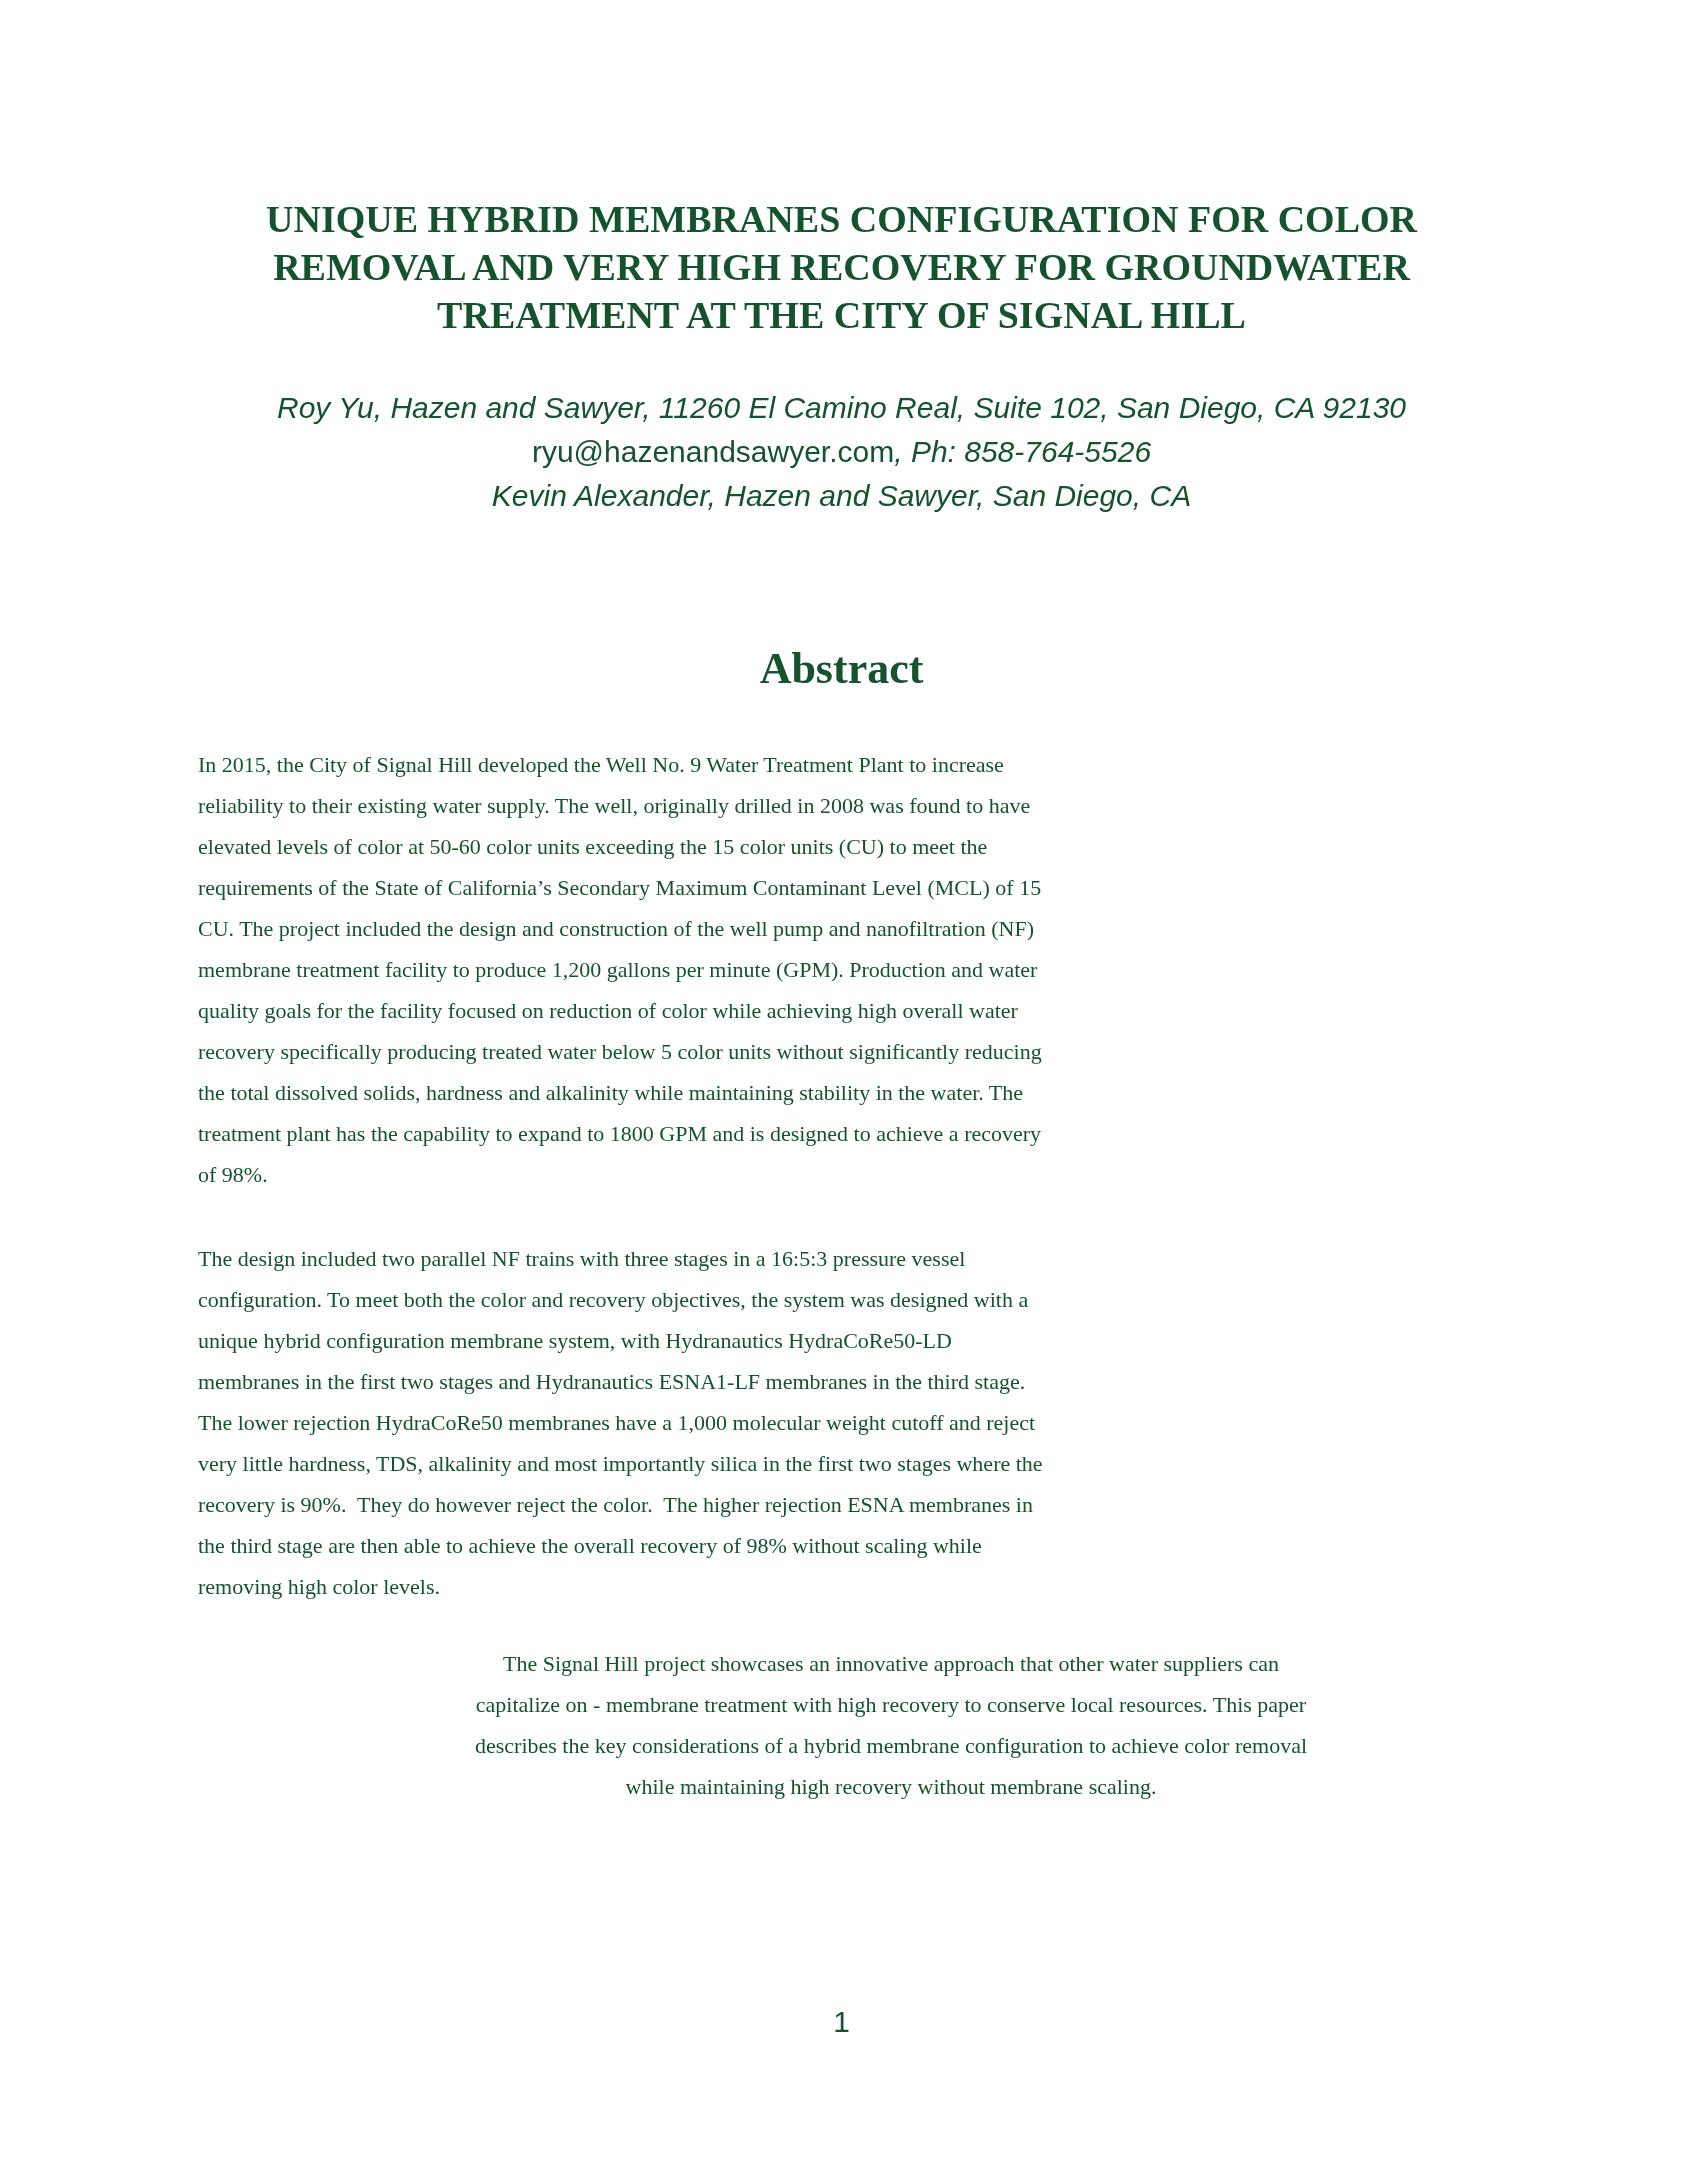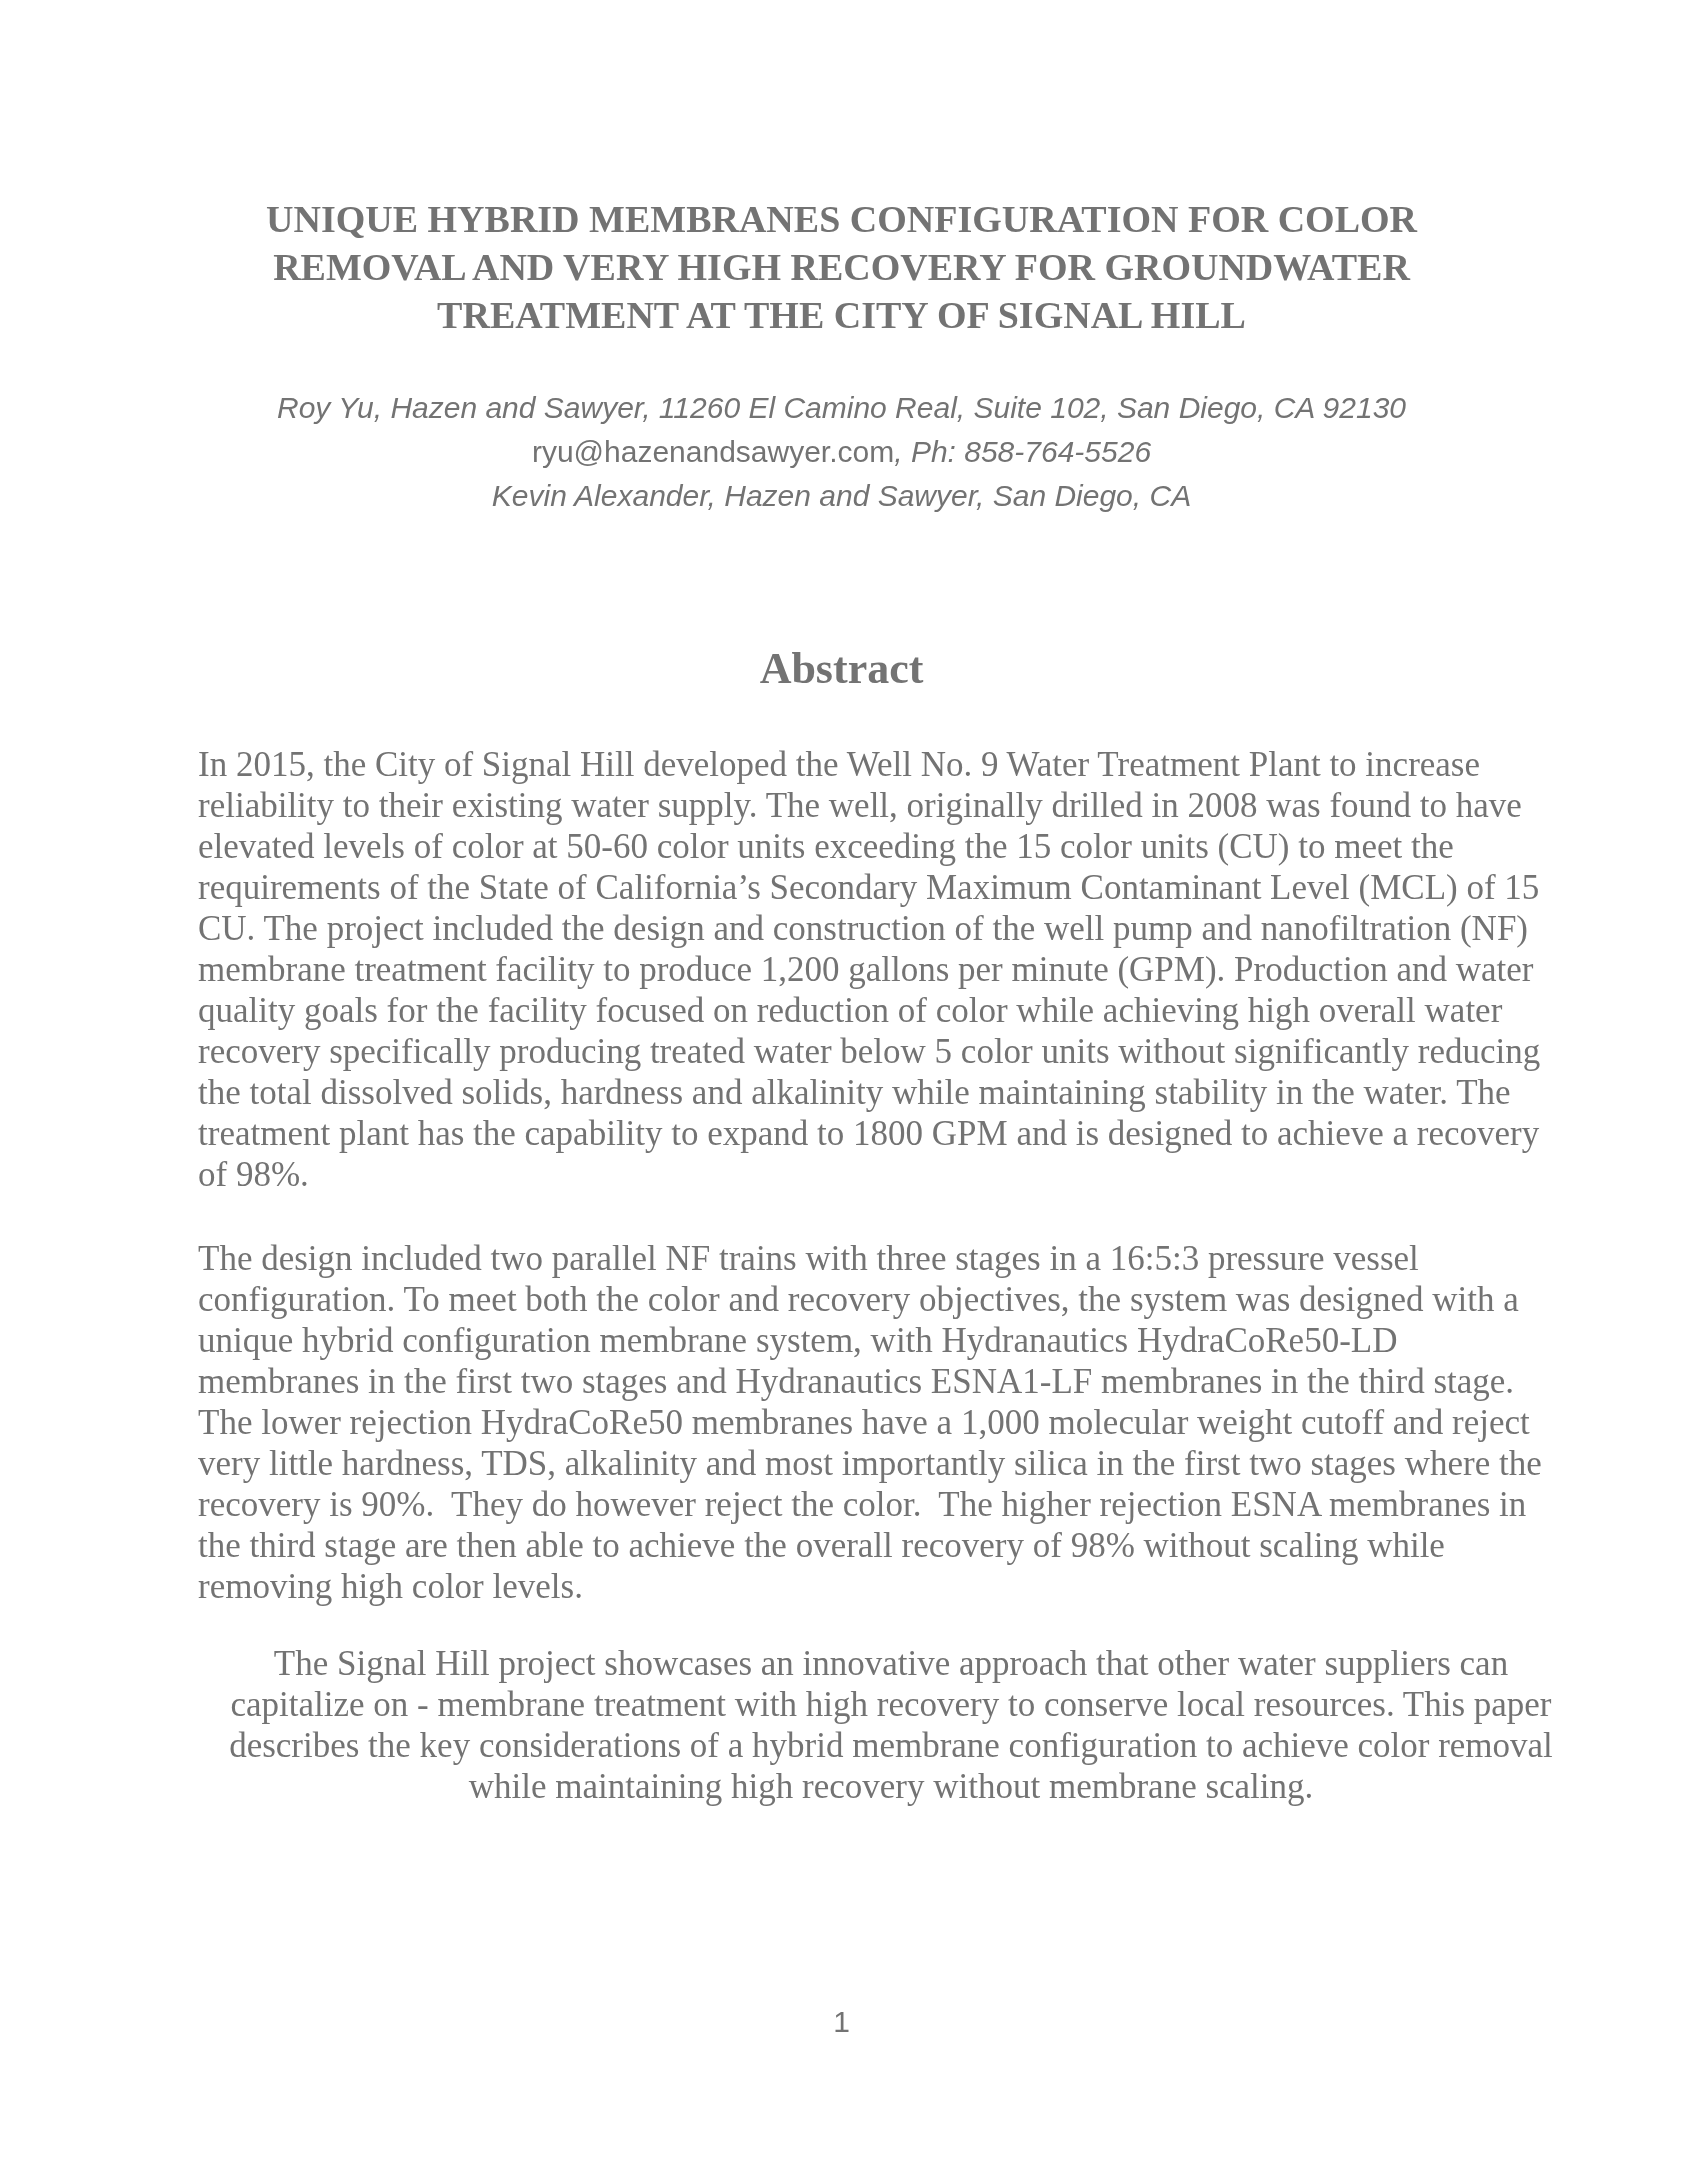--- a/index.html
+++ b/index.html
@@ -5,21 +5,21 @@
   html, body {
     margin: 0;
     padding: 0;
     background: #ffffff;
   }
   .sheet {
     position: relative;
     width: 1683px;
     height: 2178px;
     background: #ffffff;
-    color: #737373;
+    color: #14532d;
     overflow: hidden;
     font-family: "Liberation Serif", serif;
   }
   .centered-block {
     position: absolute;
     left: 0;
     width: 1683px;
     text-align: center;
     margin: 0;
   }
@@ -50,21 +50,21 @@
     font-weight: bold;
     font-size: 44px;
     line-height: 48px;
   }
   .par {
     position: absolute;
     left: 198px;
     width: 1386px;
     margin: 0;
     font-family: "Liberation Serif", serif;
-    font-size: 35px;
+    font-size: 22px;
     line-height: 41px;
     white-space: pre;
     text-align: left;
   }
   .par1 { top: 744px; }
   .par2 { top: 1238px; }
   .par3 { top: 1643px; text-align: center; }
   .page-number {
     top: 2004px;
     font-family: "Liberation Sans", sans-serif;

